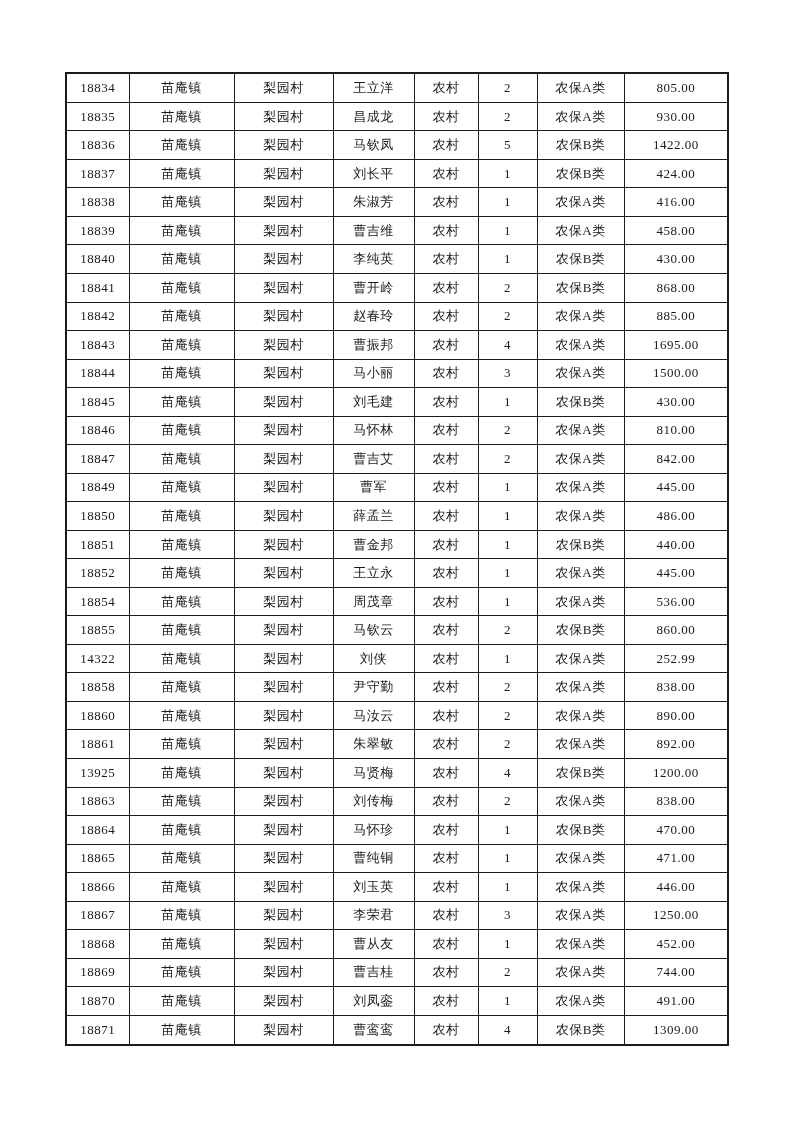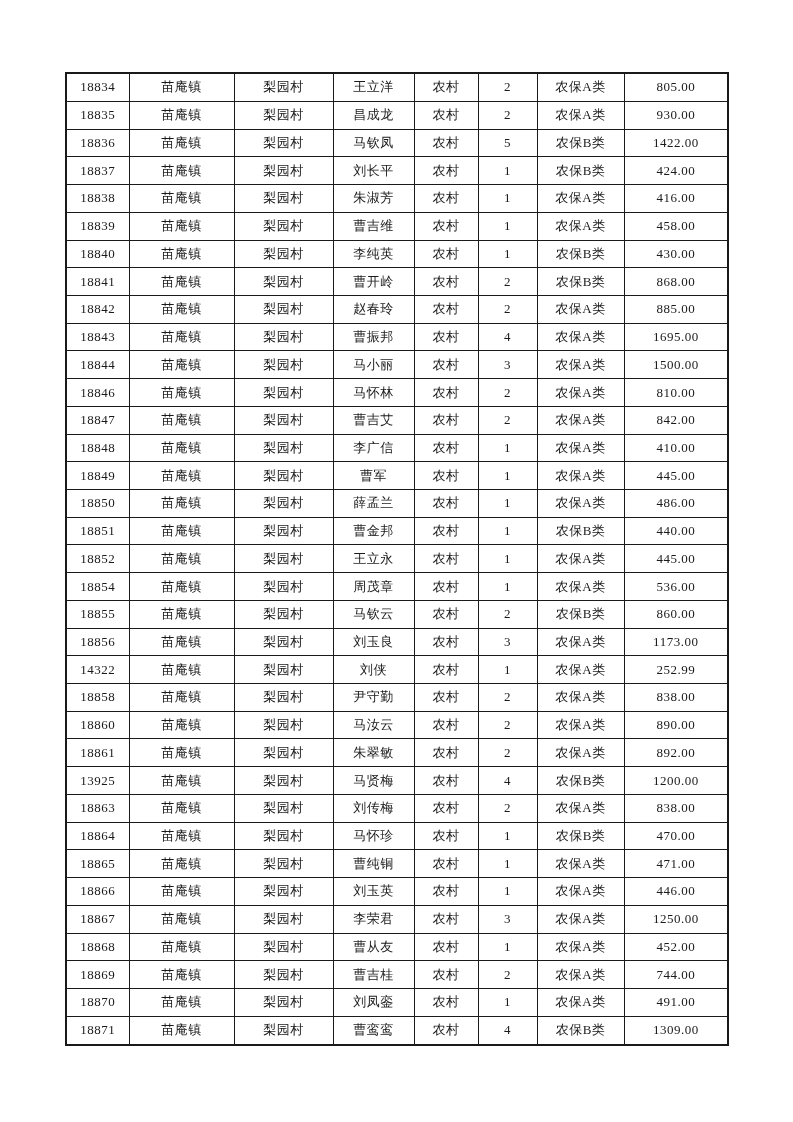--- a/index.html
+++ b/index.html
@@ -165,50 +165,50 @@
           <td>18844</td>
           <td>苗庵镇</td>
           <td>梨园村</td>
           <td>马小丽</td>
           <td>农村</td>
           <td>3</td>
           <td>农保A类</td>
           <td>1500.00</td>
         </tr>
         <tr>
+          <td>18845</td>
+          <td>苗庵镇</td>
+          <td>梨园村</td>
+          <td>刘毛建</td>
+          <td>农村</td>
+          <td>1</td>
+          <td>农保B类</td>
+          <td>430.00</td>
+        </tr>
+        <tr>
           <td>18846</td>
           <td>苗庵镇</td>
           <td>梨园村</td>
           <td>马怀林</td>
           <td>农村</td>
           <td>2</td>
           <td>农保A类</td>
           <td>810.00</td>
         </tr>
         <tr>
           <td>18847</td>
           <td>苗庵镇</td>
           <td>梨园村</td>
           <td>曹吉艾</td>
           <td>农村</td>
           <td>2</td>
           <td>农保A类</td>
           <td>842.00</td>
         </tr>
         <tr>
-          <td>18848</td>
-          <td>苗庵镇</td>
-          <td>梨园村</td>
-          <td>李广信</td>
-          <td>农村</td>
-          <td>1</td>
-          <td>农保A类</td>
-          <td>410.00</td>
-        </tr>
-        <tr>
           <td>18849</td>
           <td>苗庵镇</td>
           <td>梨园村</td>
           <td>曹军</td>
           <td>农村</td>
           <td>1</td>
           <td>农保A类</td>
           <td>445.00</td>
         </tr>
         <tr>
@@ -253,30 +253,20 @@
         </tr>
         <tr>
           <td>18855</td>
           <td>苗庵镇</td>
           <td>梨园村</td>
           <td>马钦云</td>
           <td>农村</td>
           <td>2</td>
           <td>农保B类</td>
           <td>860.00</td>
-        </tr>
-        <tr>
-          <td>18856</td>
-          <td>苗庵镇</td>
-          <td>梨园村</td>
-          <td>刘玉良</td>
-          <td>农村</td>
-          <td>3</td>
-          <td>农保A类</td>
-          <td>1173.00</td>
         </tr>
         <tr>
           <td>14322</td>
           <td>苗庵镇</td>
           <td>梨园村</td>
           <td>刘侠</td>
           <td>农村</td>
           <td>1</td>
           <td>农保A类</td>
           <td>252.99</td>

